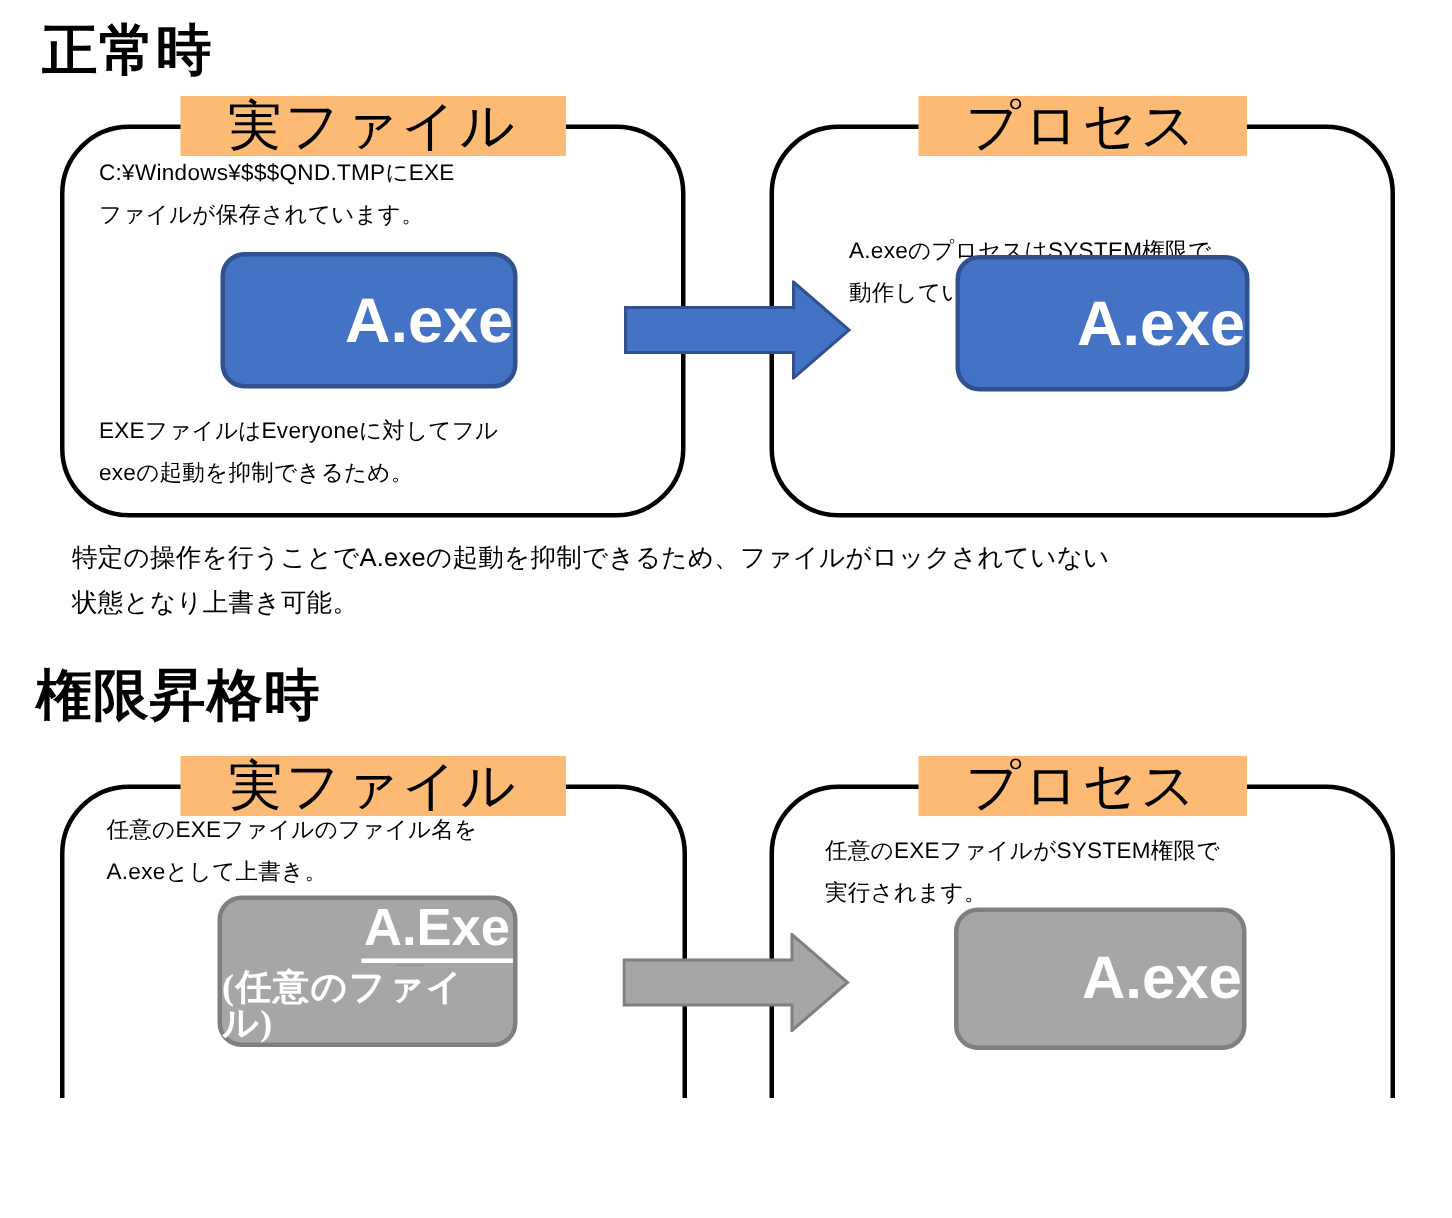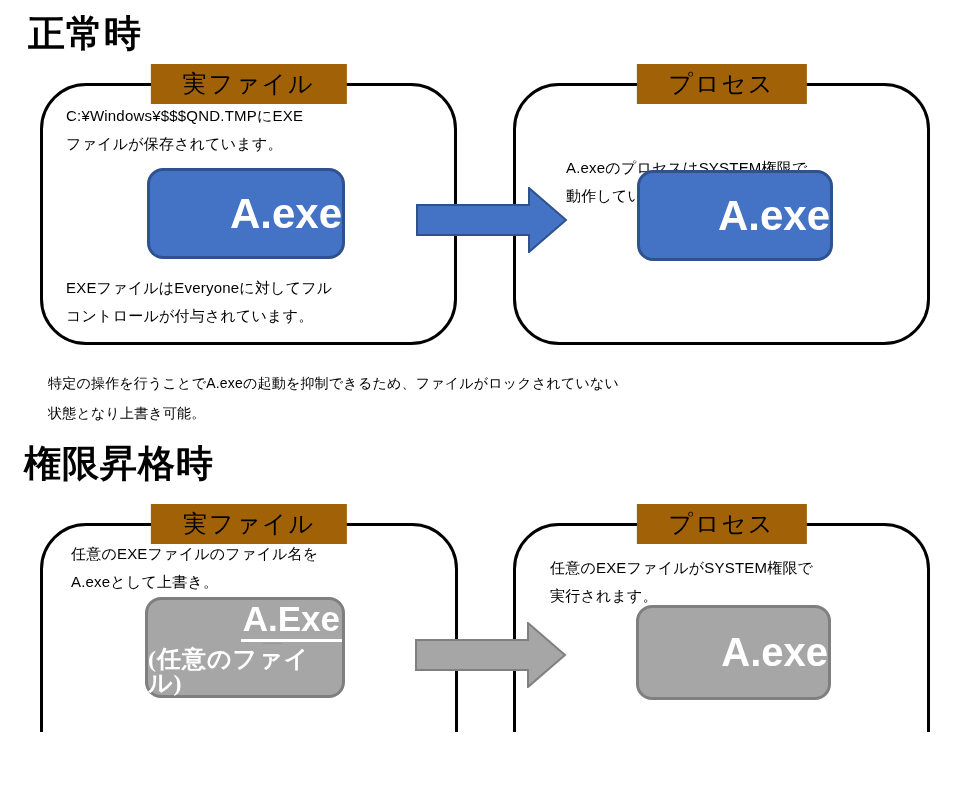--- a/index.html
+++ b/index.html
@@ -34,23 +34,23 @@
   .panel-file-1 { left: 40px;  top: 83px;  width: 417px; height: 262px; }
   .panel-proc-1 { left: 513px; top: 83px;  width: 417px; height: 262px; }
   .panel-file-2 { left: 40px;  top: 523px; width: 418px; height: 258px; }
   .panel-proc-2 { left: 513px; top: 523px; width: 417px; height: 258px; }
 
   .panel-title {
     position: absolute;
     top: -22px;
     left: 50%;
     transform: translateX(-50%);
-    background: #a16207;
+    background: #fdba74;
     padding: 0 32px;
-    font-size: 24px;
+    font-size: 36px;
     line-height: 40px;
     white-space: nowrap;
     letter-spacing: 2px;
   }
 
   .panel-text {
     position: absolute;
     font-size: 15px;
     line-height: 28px;
     white-space: pre-line;
@@ -91,40 +91,40 @@
   .squiggle { display: block; margin-top: 1px; }
   .exe-sub { font-size: 24px; line-height: 24px; margin-top: 3px; letter-spacing: 1px; font-family: Liberation Serif, serif; }
 
   .flow-arrow { position: absolute; z-index: 5; }
   .flow-arrow-1 { left: 416px; top: 187px; }
   .flow-arrow-2 { left: 415px; top: 622px; }
 
   .note {
     position: absolute;
     left: 48px;
-    top: 368px;
-    font-size: 14px;
+    top: 357px;
+    font-size: 17px;
     line-height: 30px;
     white-space: pre-line;
     letter-spacing: 0.2px;
   }
 </style>
 </head>
 <body>
 
 <div class="canvas">
 
   <div class="heading heading-normal">正常時</div>
 
   <div class="panel panel-file-1">
     <div class="panel-title">実ファイル</div>
     <div class="panel-text text-file1-top">C:¥Windows¥$$$QND.TMPにEXE
 ファイルが保存されています。</div>
     <div class="panel-text text-file1-bottom">EXEファイルはEveryoneに対してフル
-コントロールが付与されています。</div>
+exeの起動を抑制できるため。</div>
   </div>
 
   <div class="exe-box exe-blue exe-box-1">
     <span>A.exe</span>
   </div>
 
   <div class="panel panel-proc-1">
     <div class="panel-title">プロセス</div>
     <div class="panel-text text-proc1-top">A.exeのプロセスはSYSTEM権限で
 動作しています。</div>

